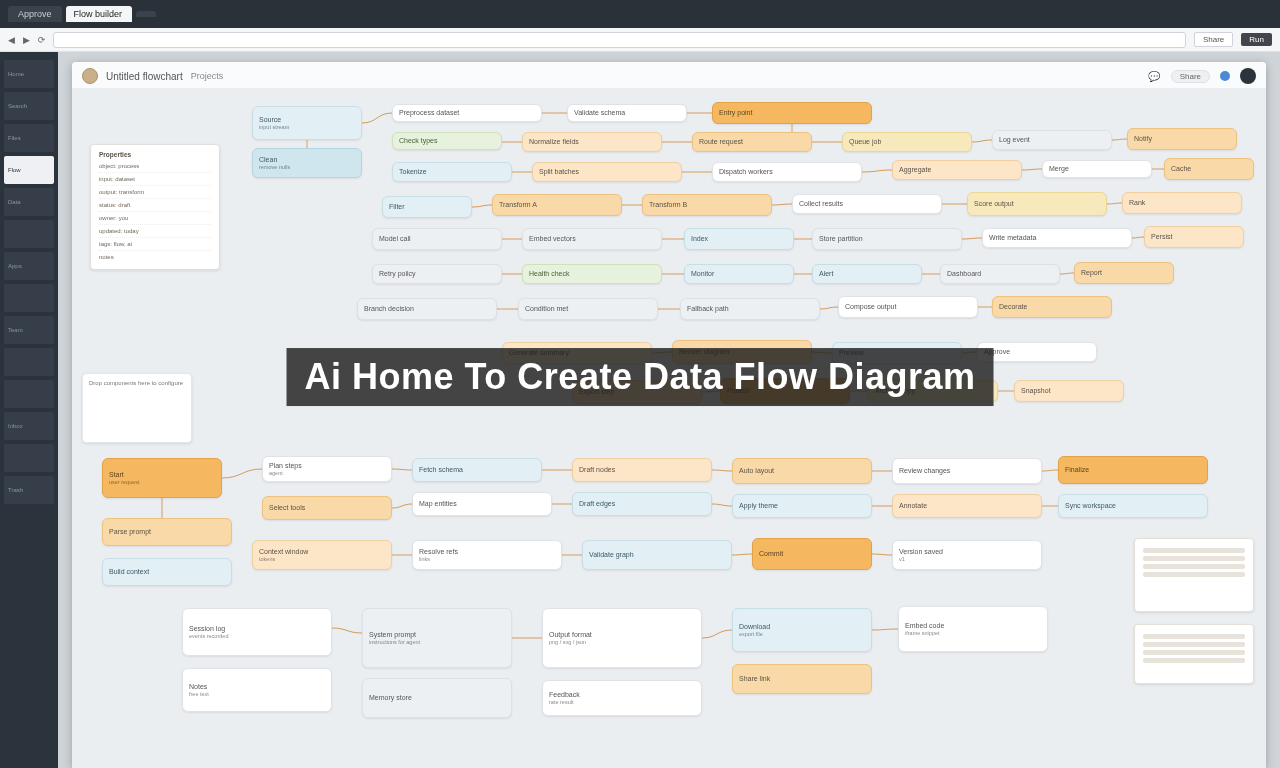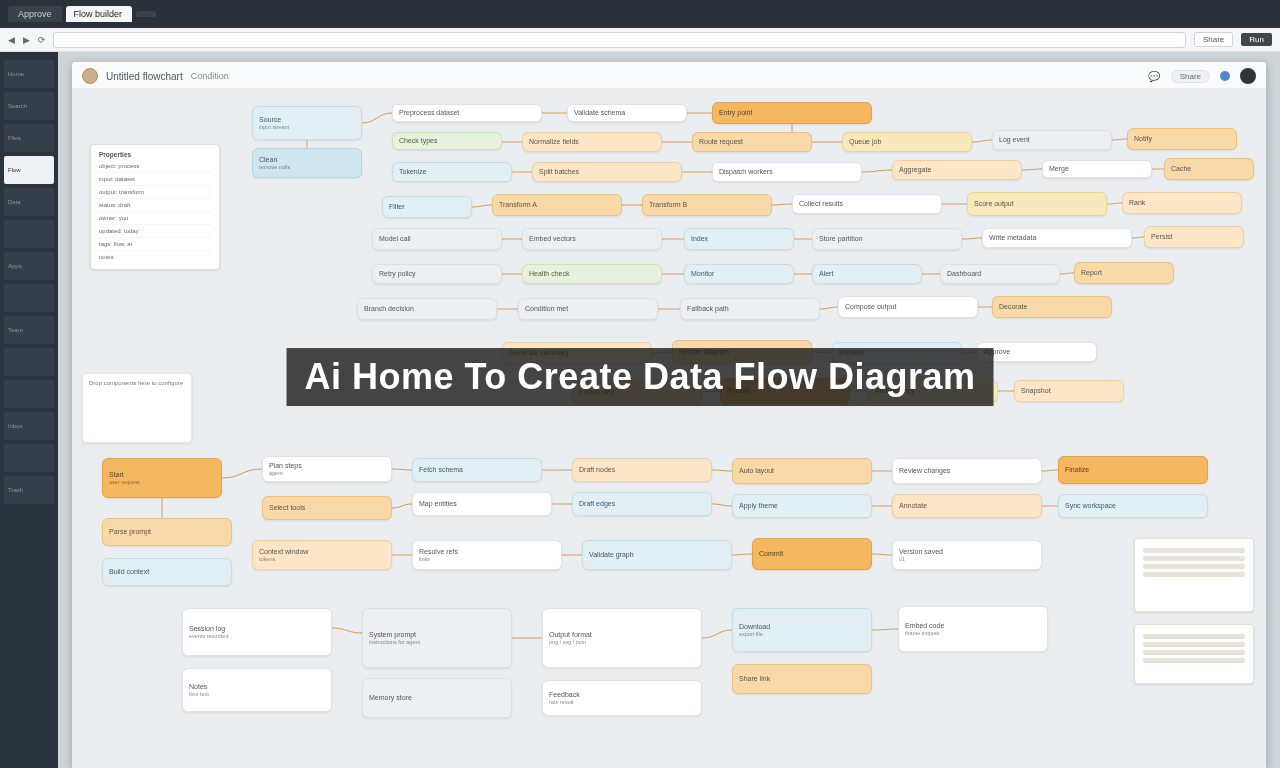--- a/index.html
+++ b/index.html
@@ -137,21 +137,21 @@
     <div class="slot">
       <span class="txt">Trash</span>
     </div>
   </div>
 
 <div class="stage">
   <div class="window">
     <div class="win-title">
       <span class="avatar"></span>
       <span>Untitled flowchart</span>
-      <span class="crumb">Condition</span>
+      <span class="crumb">Projects</span>
       <div class="right-bits">
         <span>💬</span>
         <span class="pill">Share</span>
         <span class="dot"></span>
         <span class="uavatar"></span>
       </div>
     </div>
 
     <div class="canvas" id="canvas">
       <svg class="connectors" id="edges">

